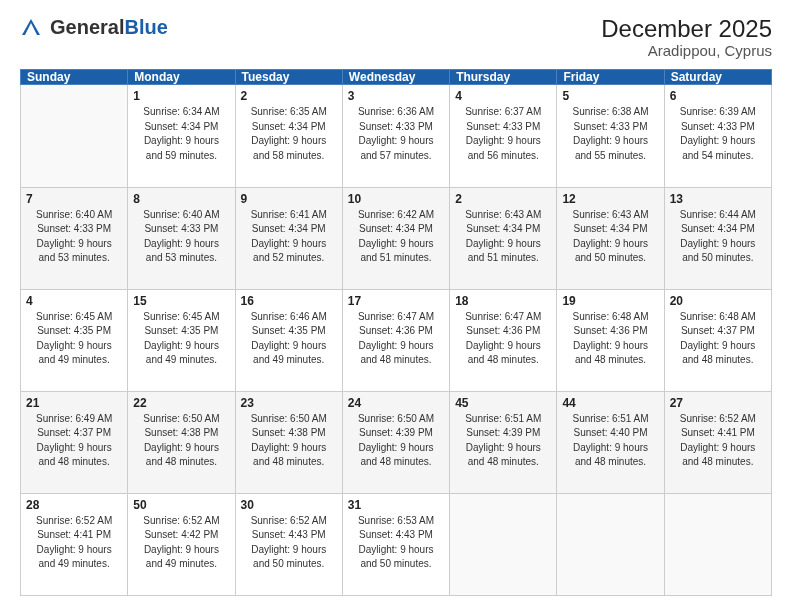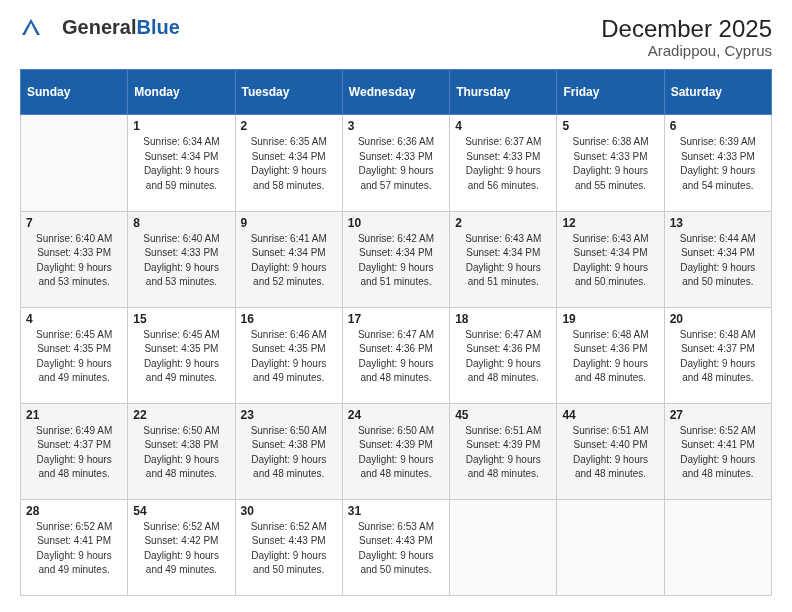--- a/index.html
+++ b/index.html
@@ -24,21 +24,21 @@
       margin-bottom: 10px;
     }
     .logo {
       display: flex;
       flex-direction: column;
       align-items: flex-start;
     }
     .logo-row {
       display: flex;
       align-items: center;
-      gap: 20px;
+      gap: 8px;
     }
     .title-block {
       text-align: right;
     }
     .month-title {
       font-size: 24px;
       font-weight: normal;
       color: #222;
       line-height: 1.1;
     }
@@ -50,21 +50,21 @@
       flex: 1;
       border: 1px solid #ccc;
       border-collapse: collapse;
       width: 100%;
       font-size: 10.5px;
     }
     .calendar th {
       background-color: #1a5fa8;
       color: #fff;
       text-align: left;
-      padding: 15px 6px;
+      padding: 0 6px;
       font-size: 12px;
       font-weight: bold;
       border: 1px solid #4a7fc0;
     }
     .calendar td {
       border: 1px solid #ccc;
       vertical-align: top;
       padding: 4px 5px;
       width: calc(100% / 7);
       height: 86px;
@@ -242,21 +242,21 @@
             <div class="day-num">27</div>
             <div class="day-info">Sunrise: 6:52 AM<br>Sunset: 4:41 PM<br>Daylight: 9 hours<br>and 48 minutes.</div>
           </td>
         </tr>
         <tr>
           <td>
             <div class="day-num">28</div>
             <div class="day-info">Sunrise: 6:52 AM<br>Sunset: 4:41 PM<br>Daylight: 9 hours<br>and 49 minutes.</div>
           </td>
           <td>
-            <div class="day-num">54</div>
+            <div class="day-num">50</div>
             <div class="day-info">Sunrise: 6:52 AM<br>Sunset: 4:42 PM<br>Daylight: 9 hours<br>and 49 minutes.</div>
           </td>
           <td>
             <div class="day-num">30</div>
             <div class="day-info">Sunrise: 6:52 AM<br>Sunset: 4:43 PM<br>Daylight: 9 hours<br>and 50 minutes.</div>
           </td>
           <td>
             <div class="day-num">31</div>
             <div class="day-info">Sunrise: 6:53 AM<br>Sunset: 4:43 PM<br>Daylight: 9 hours<br>and 50 minutes.</div>
           </td>

